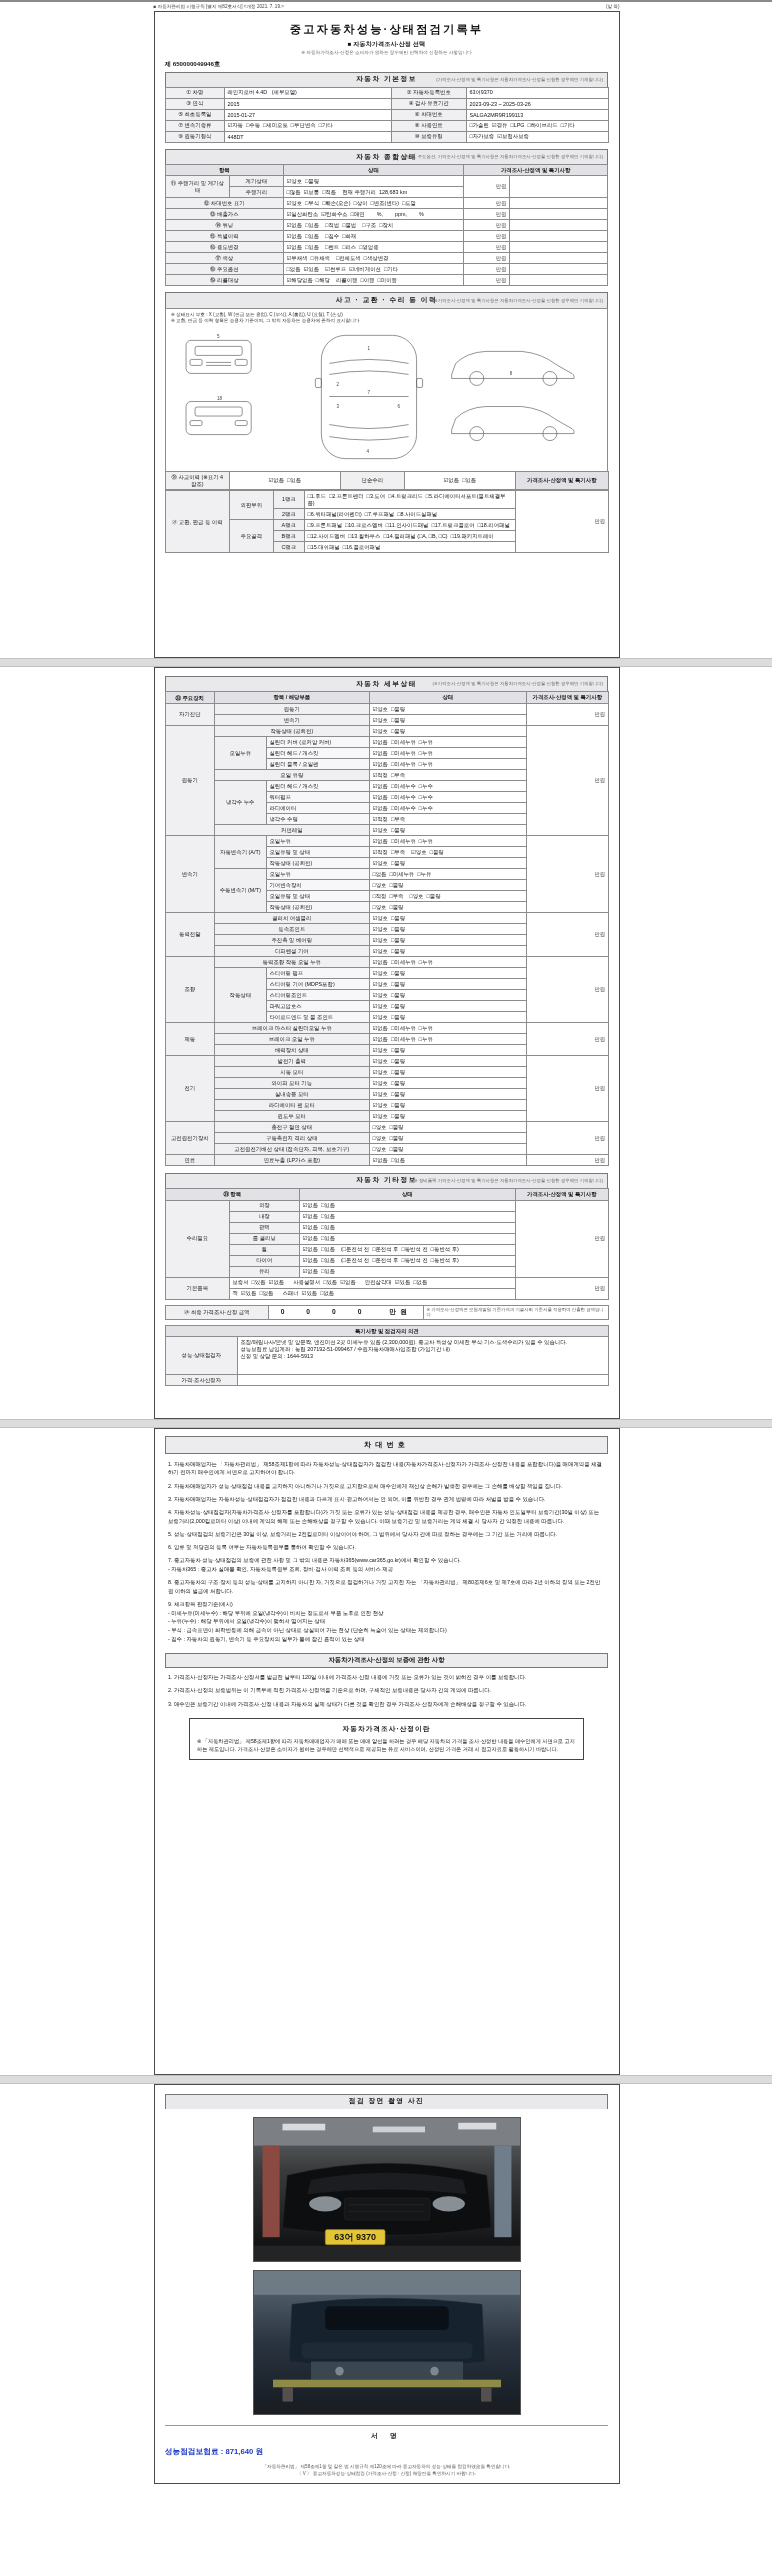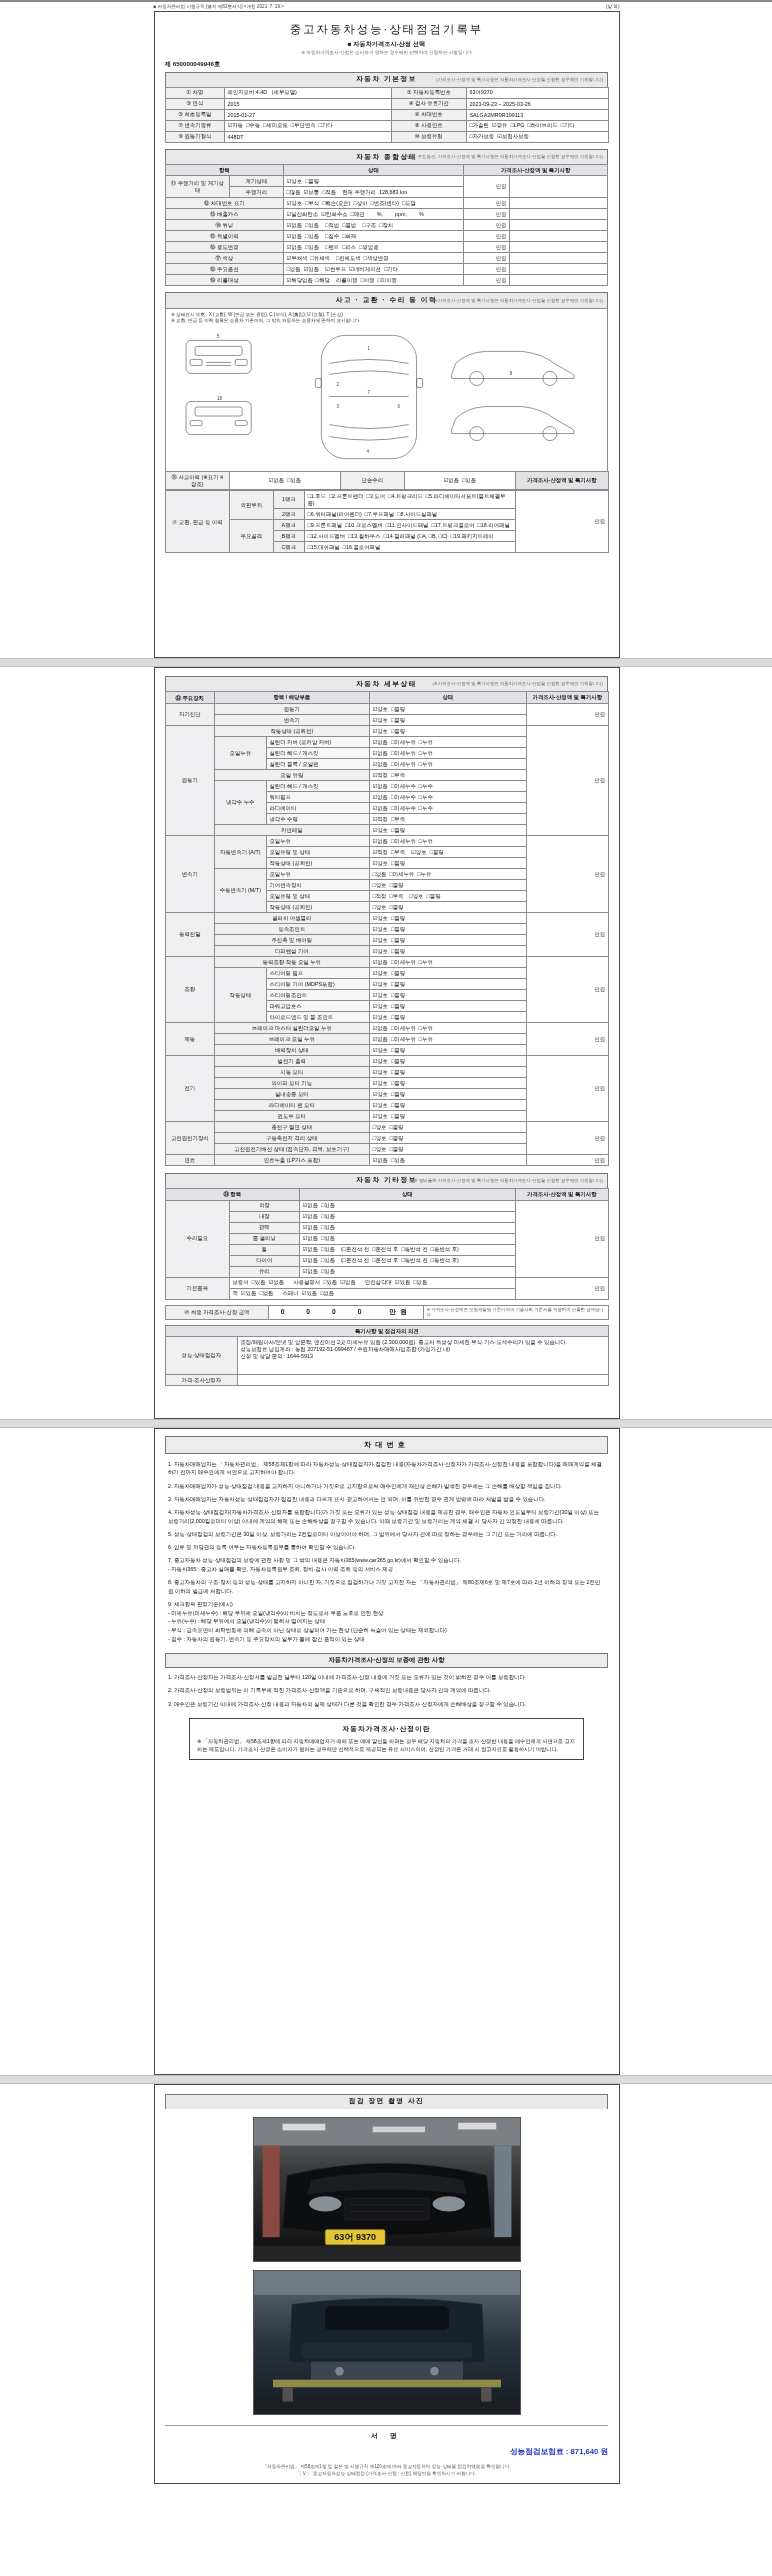--- a/index.html
+++ b/index.html
@@ -3,21 +3,21 @@
 <meta charset="utf-8">
 <style>
   *{box-sizing:border-box}
   html,body{margin:0;padding:0}
   body{width:773px;min-height:2576px;background:#ffffff;font-family:"Liberation Sans","DejaVu Sans",sans-serif;color:#141414}
   .topline{height:1.5px;background:#8a8a8a;width:100%}
   .topstrip{width:466px;margin:2.6px auto 1.5px;display:flex;justify-content:space-between;font-size:4.6px;color:#444}
   .gap{height:9.3px;background:#dcdcdc;border-top:0.5px solid #c2c2c2;border-bottom:0.5px solid #c2c2c2}
   .page{width:466px;margin:0 auto;background:#fff;border:1px solid #4a4a4a;padding:6.2px 10.3px;position:relative}
   .p1{min-height:647px}.p2{min-height:752px}.p3{min-height:647px}.p4{min-height:392px}
-  .doc-title{text-align:center;font-size:11.3px;font-weight:normal;letter-spacing:2.1px;margin:4.1px 0 3.6px}
+  .doc-title{text-align:center;font-size:11.3px;font-weight:bold;letter-spacing:2.1px;margin:4.1px 0 3.6px}
   .doc-select{text-align:center;font-size:6.2px;font-weight:bold;margin:1px 0}
   .doc-select-note{text-align:center;font-size:4.6px;color:#666;margin-bottom:4.1px}
   .doc-no{font-size:6.2px;font-weight:bold;margin:2.1px 0 3.1px}
   .sec-bar{position:relative;border:0.5px solid #777;border-bottom:none;background:#e9e9ec;text-align:center;font-weight:bold;font-size:6.7px;letter-spacing:1.5px;padding:2.6px 0;margin-top:6.2px}
   .sec-bar.first{margin-top:2.1px}
   .sec-note{position:absolute;right:4.1px;top:4.1px;font-weight:normal;letter-spacing:0;font-size:4.4px;color:#666}
   table{border-collapse:collapse;width:100%;table-layout:fixed}
   .c{border:0.5px solid #8c8c8c;font-size:5.4px;padding:1.5px 2.6px;white-space:pre-wrap;overflow:hidden;vertical-align:middle}
   .c.lbl{background:#f0f0f2;text-align:center}
   .c.lbl2{background:#f7f7f9;text-align:left}
@@ -32,21 +32,21 @@
   .diagram-box svg{display:block;width:100%;height:147px}
   .notes-title{text-align:center;font-weight:bold;font-size:7.2px;letter-spacing:4.1px;border:0.5px solid #777;background:#ececef;padding:2.6px 0;margin:1px 0 6.2px}
   .note-p{font-size:5.4px;line-height:1.6;margin:0 3.1px 4.6px;white-space:pre-line}
   .guar-title{text-align:center;font-weight:bold;font-size:6.4px;border:0.5px solid #777;background:#ececef;padding:2.1px 0;margin:9.3px 0 5.2px}
   .whatis{border:1px solid #444;margin:10.3px 24px 5.2px;padding:5.2px 7.2px}
   .whatis-title{text-align:center;font-weight:bold;font-size:6.7px;margin-bottom:3.1px;letter-spacing:1px}
   .whatis-text{font-size:5.2px;line-height:1.6;white-space:pre-line}
   .photo{width:268px;margin:8.2px auto;border:0.5px solid #555;background:#a16207}
   .photo svg{display:block;width:100%;height:143px}
   .sign-label{text-align:center;font-weight:bold;font-size:6.7px;letter-spacing:5.2px;border-top:0.5px solid #999;padding-top:6.2px;margin-top:9.3px}
-  .premium{text-align:right;font-size:7.7px;font-weight:bold;color:#1d39c4;margin:6.2px 0 7.2px}
+  .premium{text-align:left;font-size:7.7px;font-weight:bold;color:#1d39c4;margin:6.2px 0 7.2px}
   .foot-line{font-size:4.6px;color:#555;text-align:center;margin:1.5px 0}
 </style>
 </head>
 <body>
 
 <div class="topline"></div>
 <div class="topstrip">
   <span>■ 자동차관리법 시행규칙 [별지 제82호서식] &lt;개정 2021. 7. 19.&gt;</span>
   <span>(앞 쪽)</span>
 </div>

